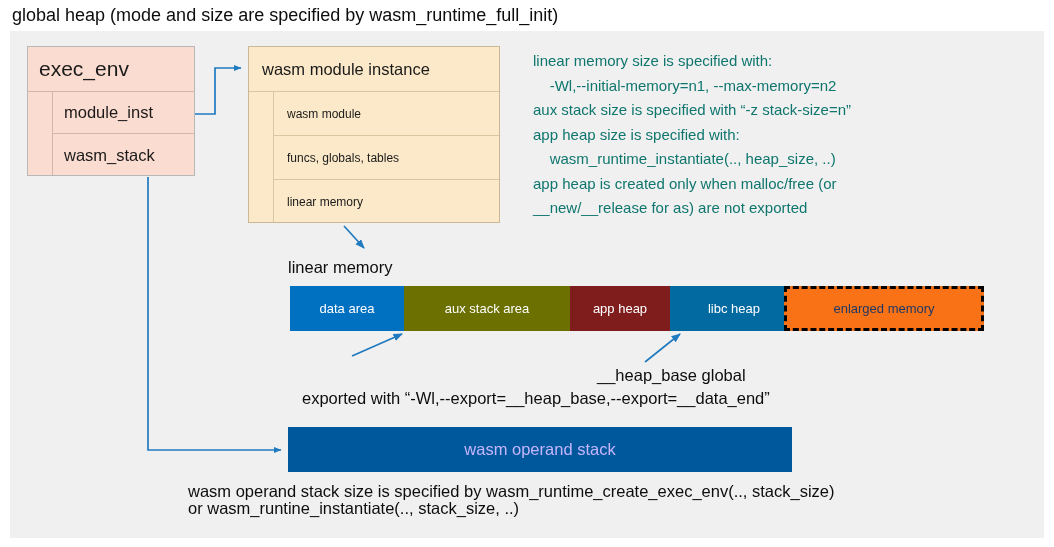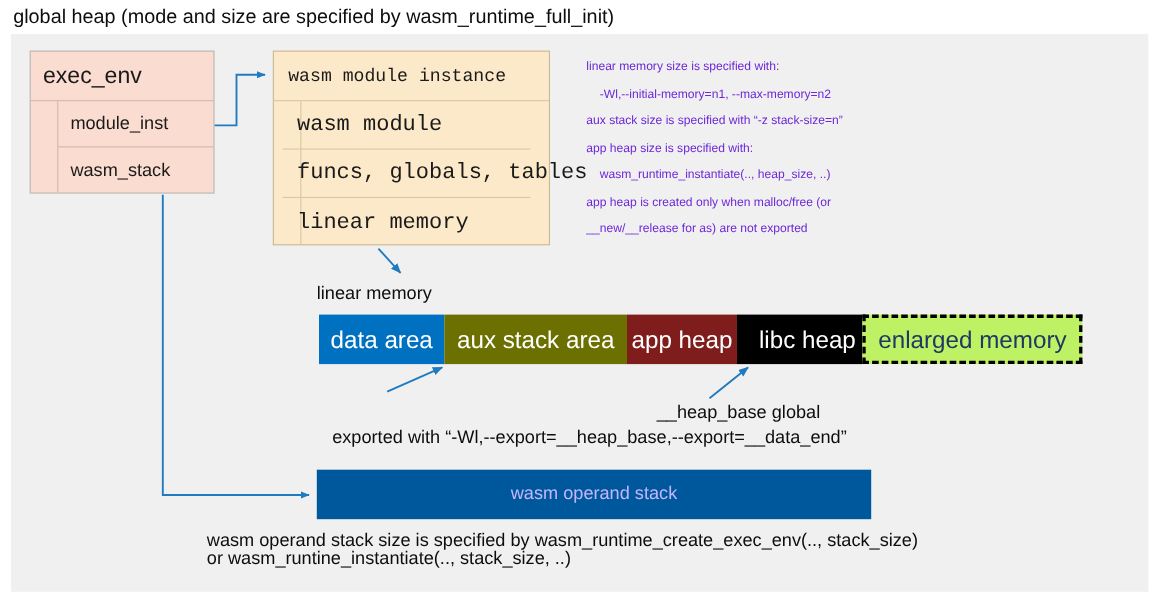--- a/index.html
+++ b/index.html
@@ -93,21 +93,20 @@
   .execenv-row.r2 { top: 87px; }
 
   
   .wmi-outer {
     left: 248px;
     top: 46px;
     width: 252px;
     height: 177px;
     background: #fce9c9;
     border: 1px solid #c9b894;
-    font-family: Liberation Mono, monospace;
   }
   .wmi-head {
     position: absolute;
     left: 0; top: 0;
     width: 250px;
     height: 45px;
     box-sizing: border-box;
     border-bottom: 1px solid #d9c7a2;
     display: flex;
     align-items: center;
@@ -118,43 +117,43 @@
   .wmi-gutter {
     position: absolute;
     left: 0; top: 45px;
     width: 25px;
     height: 130px;
     box-sizing: border-box;
     border-right: 1px solid #d9c7a2;
   }
   .wmi-row {
     position: absolute;
-    left: 8px;
+    left: 25px;
     width: 225px;
     height: 44px;
     box-sizing: border-box;
     display: flex;
     align-items: center;
     padding-left: 13px;
-    font-size: 20px;
+    font-size: 12px;
     white-space: nowrap;
   }
   .wmi-row.q1 { top: 45px;  border-bottom: 1px solid #d9c7a2; }
   .wmi-row.q2 { top: 89px;  border-bottom: 1px solid #d9c7a2; }
   .wmi-row.q3 { top: 133px; }
 
   
   .note-right {
     position: absolute;
     left: 533px;
     top: 49px;
     width: 500px;
-    font-size: 11px;
+    font-size: 15px;
     line-height: 24.5px;
-    color: #6d28d9;
+    color: #0f766e;
     white-space: pre;
   }
 
   
   .lm-label {
     position: absolute;
     left: 288px;
     top: 258px;
     font-size: 16.5px;
     color: #0d0d0d;
@@ -167,28 +166,28 @@
     left: 290px;
     top: 286px;
     height: 45px;
     display: flex;
     align-items: stretch;
   }
   .seg {
     display: flex;
     align-items: center;
     justify-content: center;
-    font-size: 22px;
+    font-size: 13px;
     color: #ffffff;
     white-space: nowrap;
     box-sizing: border-box;
   }
   .seg.enlarged {
     color: #1f3864;
-    background: #bef264;
+    background: #f97316;
     border: 3px dashed #000000;
   }
 
   
   .ann {
     position: absolute;
     font-size: 16.5px;
     color: #0d0d0d;
     white-space: nowrap;
   }
@@ -291,21 +290,21 @@
   <div class="membar" id="membar">
       <div class="seg" style="width: 114px; background: rgb(0, 112, 192); color: rgb(255, 255, 255);">
         <span>data area</span>
       </div>
       <div class="seg" style="width: 166px; background: rgb(107, 112, 0); color: rgb(255, 255, 255);">
         <span>aux stack area</span>
       </div>
       <div class="seg" style="width: 100px; background: #7f1d1d; color: rgb(255, 255, 255);">
         <span>app heap</span>
       </div>
-      <div class="seg" style="width: 114px; background: #000000; color: rgb(255, 255, 255); padding-left: 14px;">
+      <div class="seg" style="width: 114px; background: #0369a1; color: rgb(255, 255, 255); padding-left: 14px;">
         <span>libc heap</span>
       </div>
       <div class="seg enlarged" style="width: 200px; color: rgb(31, 56, 100);">
         <span>enlarged memory</span>
       </div>
     </div>
 
   <div class="ann ann-heap-base">__heap_base global</div>
   <div class="ann ann-export">exported with “-Wl,--export=__heap_base,--export=__data_end”</div>
 

